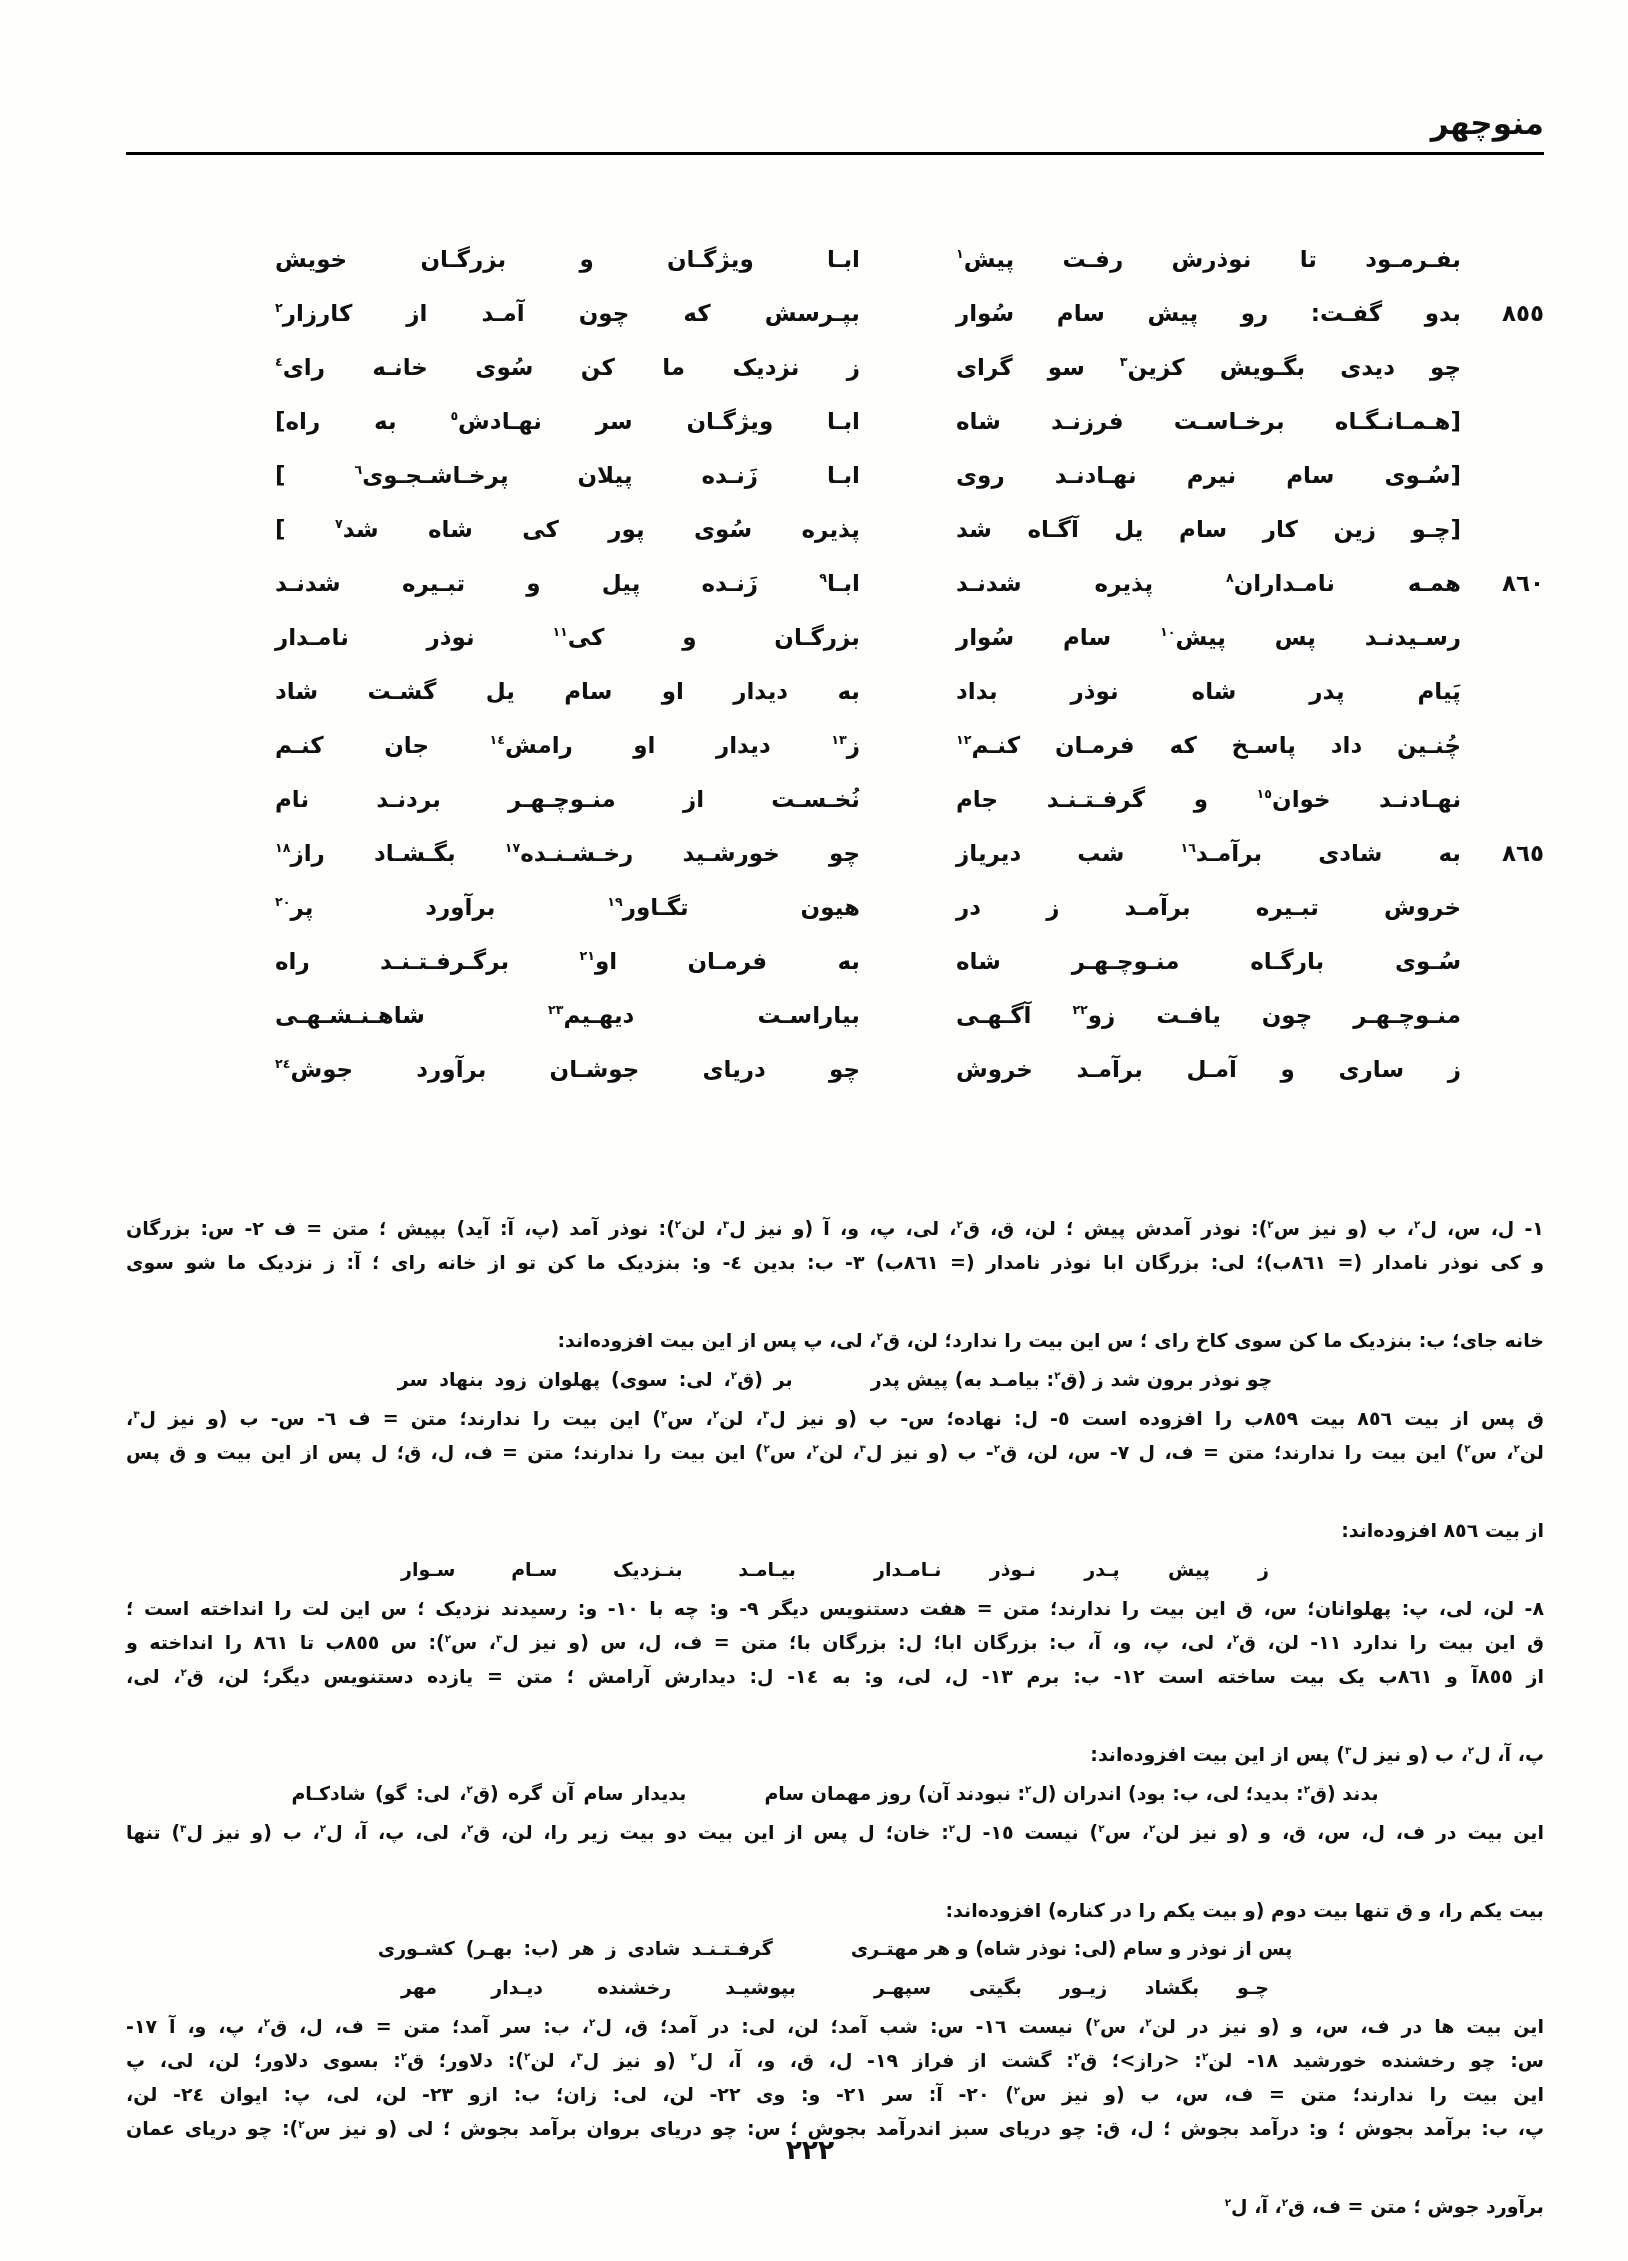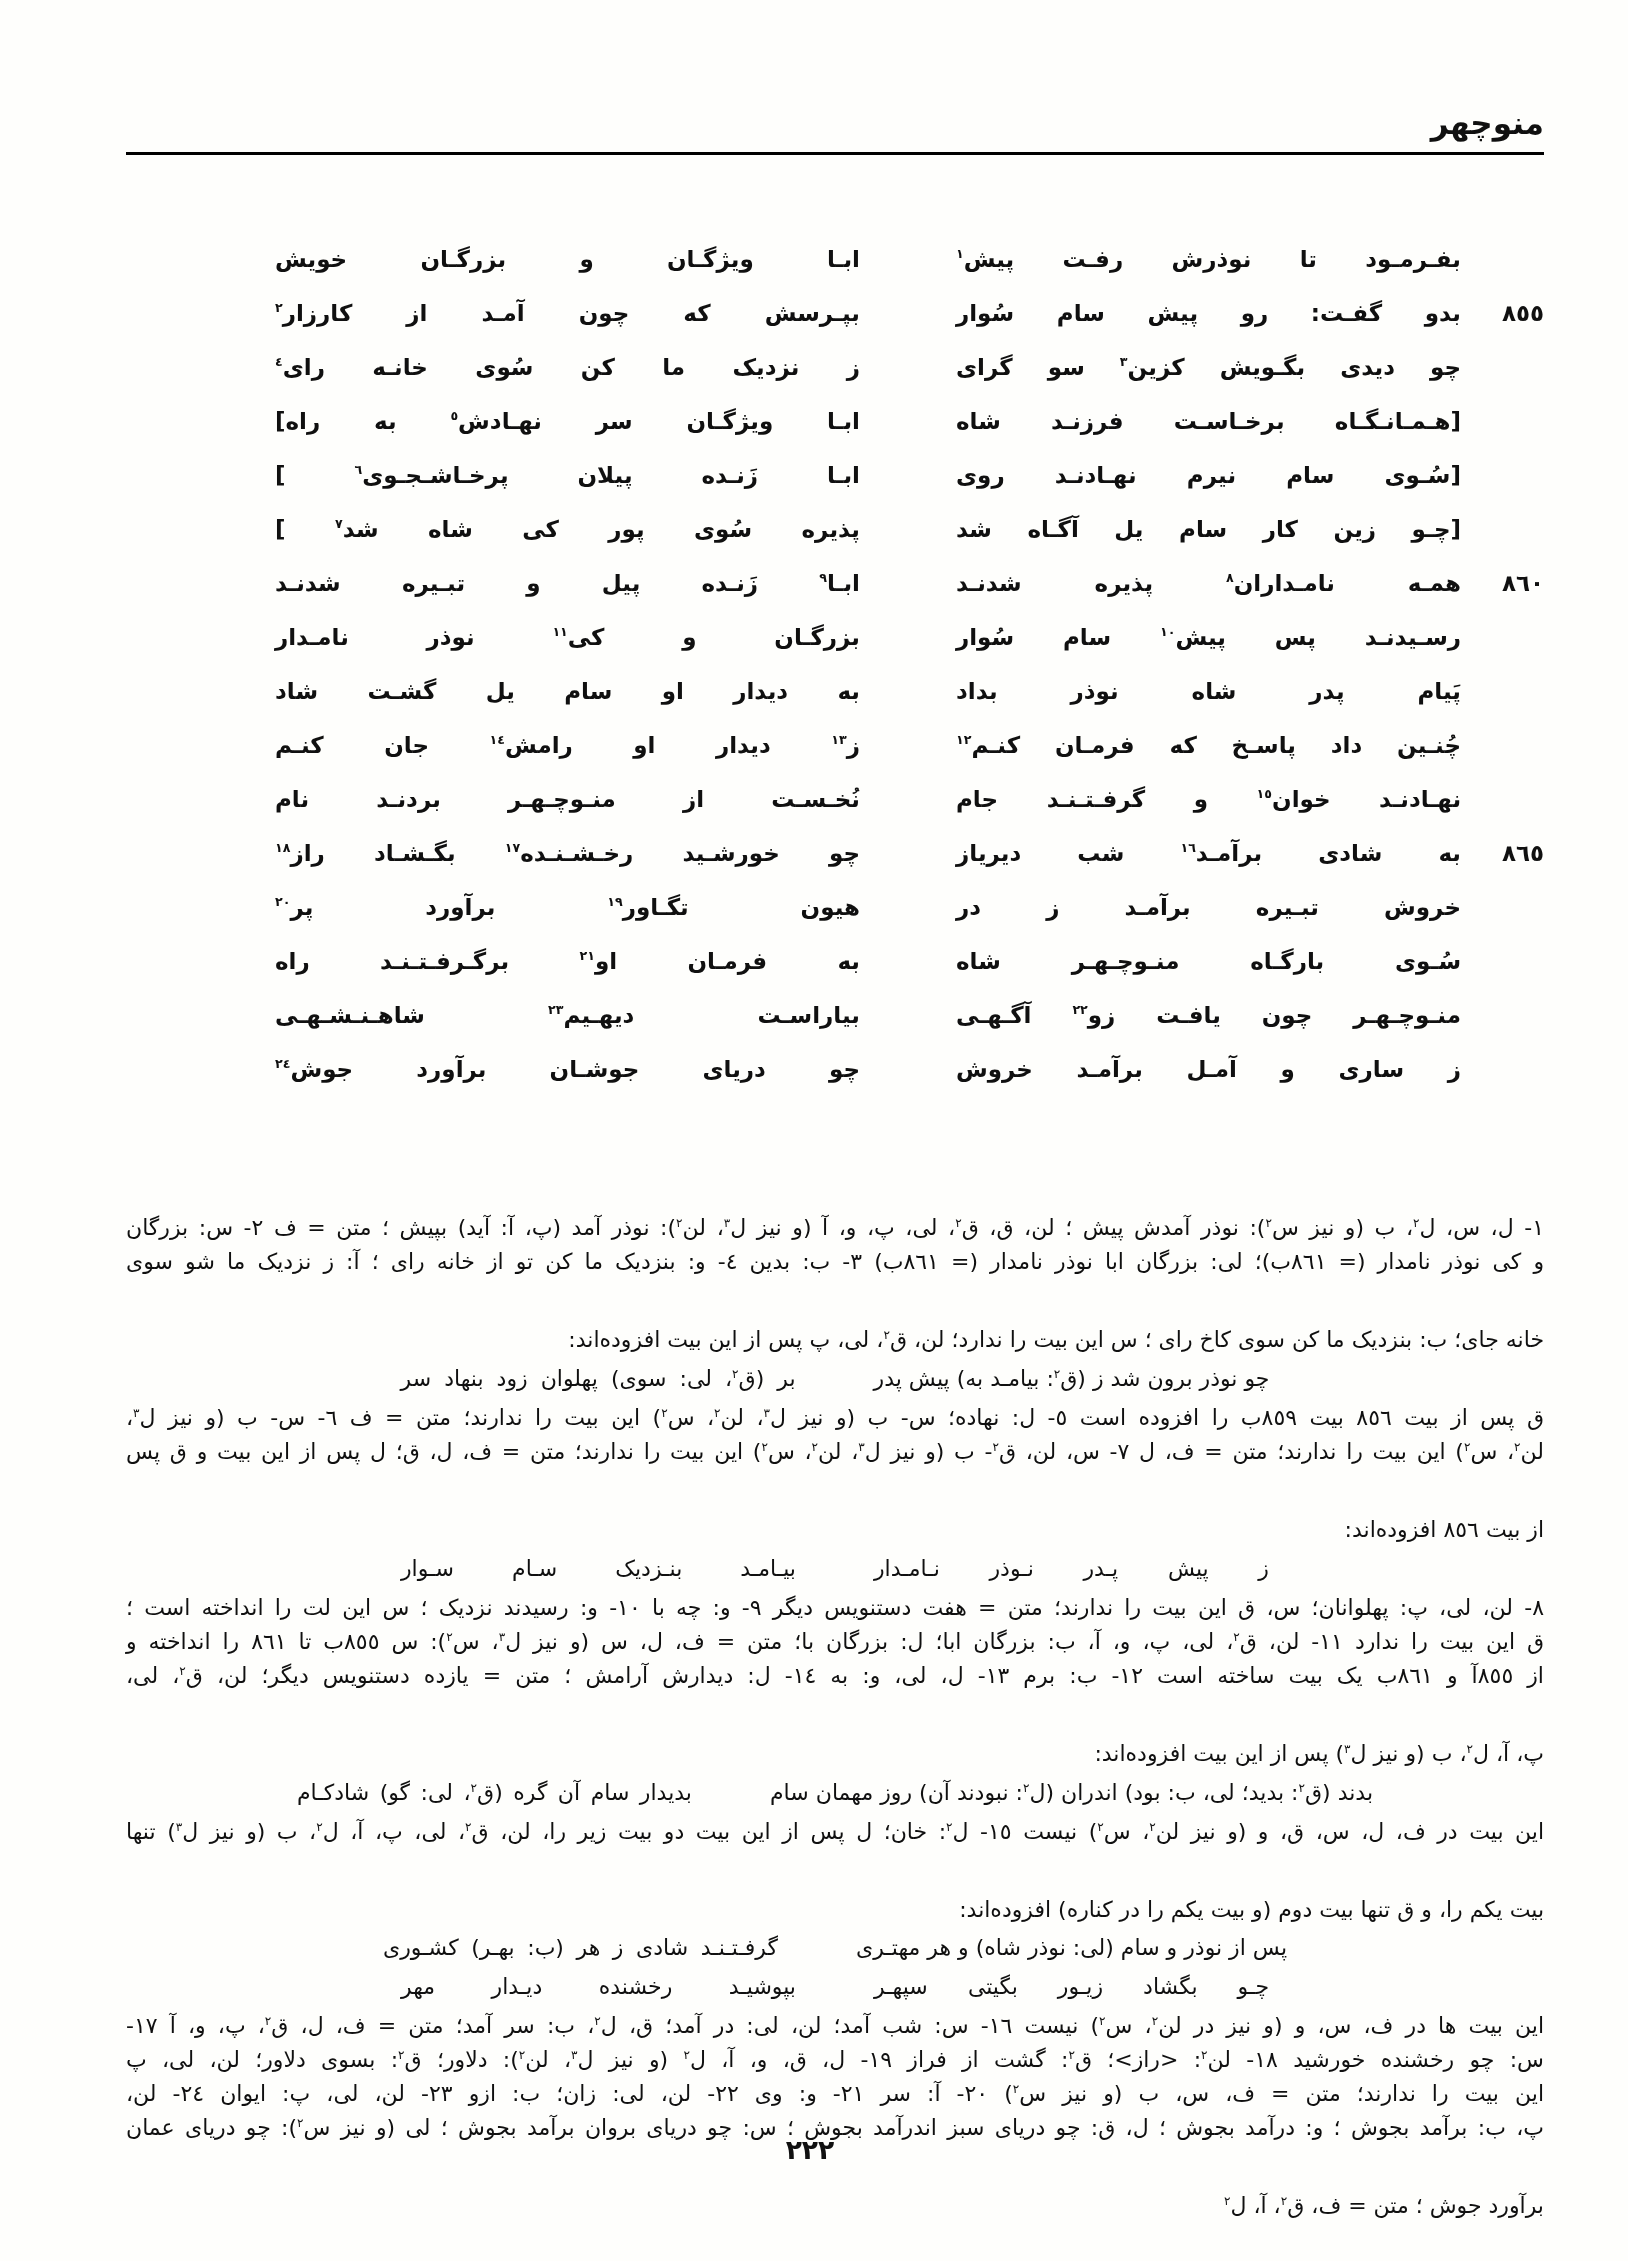--- a/index.html
+++ b/index.html
@@ -15,21 +15,21 @@
   .header-title{font-size:31px;font-weight:700;letter-spacing:0;}
   .rule{border:0;border-top:3.5px solid #000;margin:11.2px 0 0 0;width:100%;}
   
   .verses{margin-top:89px;}
   .vrow{display:flex;align-items:flex-start;height:54px;}
   .vnum{width:83px;flex:0 0 83px;font-size:23px;font-weight:700;padding-top:2.1px;}
   .hem{font-size:23px;font-weight:700;text-align:justify;text-align-last:justify;line-height:1.35;}
   .hem.r{width:505px;flex:0 0 505px;}
   .hem.l{width:585px;flex:0 0 585px;margin-inline-start:96px;}
   
-  .footnotes{margin-top:103px;font-size:22px;line-height:34px;font-weight:400;}
+  .footnotes{margin-top:103px;font-size:19px;line-height:34px;font-weight:700;}
   .fnote{text-align:justify;text-align-last:justify;}
   .fnote.end{text-align-last:right;margin-top:44px;}
   .fverse{display:flex;justify-content:center;gap:78px;margin:4.9px 0;}
   .fh{min-width:395px;text-align:justify;text-align-last:justify;}
   sup{font-size:0.55em;vertical-align:super;line-height:0;font-weight:inherit;}
   .pagenum{position:absolute;bottom:96px;left:0;right:8px;text-align:center;
     font-size:26.6px;font-weight:700;}
 </style>
 </head>
 <body>

